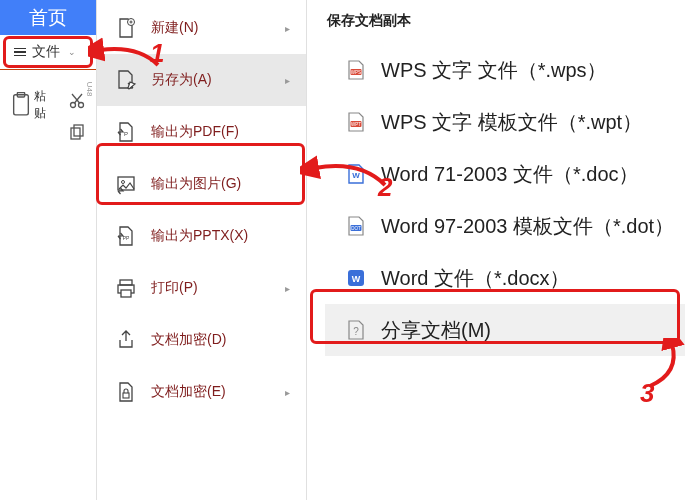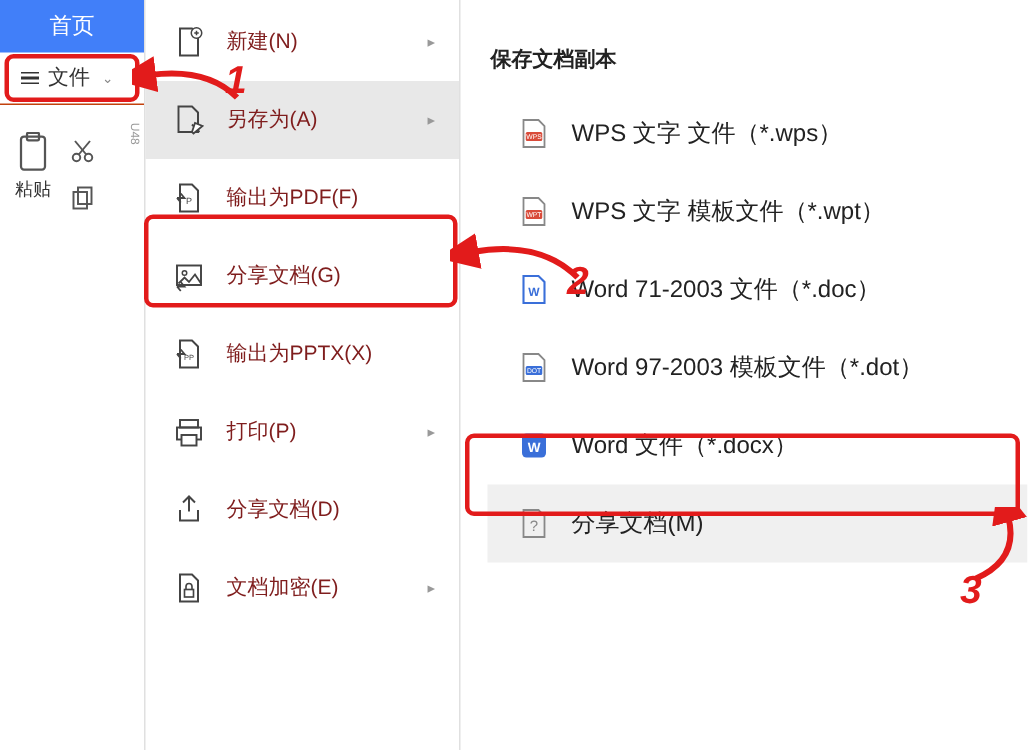--- a/index.html
+++ b/index.html
@@ -17,41 +17,41 @@
 
     
     .left-col { width: 97px; border-right: 1px solid #e0e0e0; }
     .home-tab {
       background: #417ff9;
       color: #fff;
       height: 35px;
       display: flex;
       align-items: center;
       justify-content: center;
-      font-size: 15px;
+      font-size: 19px;
     }
     .file-btn {
       height: 35px;
       display: flex;
       align-items: center;
       padding-left: 14px;
       gap: 6px;
       border-bottom: 1px solid #c2410c;
       position: relative;
     }
     .file-btn .ham { display: inline-flex; flex-direction: column; gap: 2px; }
     .file-btn .ham span { width: 12px; height: 1.5px; background: #333; display: block; }
     .file-btn .chev { font-size: 9px; color: #888; margin-left: 2px; }
     .paste-area {
       padding: 18px 10px 10px 10px;
       display: flex;
       align-items: flex-start;
       gap: 12px;
     }
-    .paste-block { display: flex; flex-direction: column; gap: 2px; }
+    .paste-block { display: flex; align-items: center; gap: 2px; }
     .paste-icon { width: 24px; height: 28px; display: flex; align-items: center; justify-content: center; }
     .paste-label { font-size: 12px; color: #333; }
     .small-icons { display: flex; flex-direction: column; gap: 10px; padding-top: 4px; }
     .small-icons svg { width: 18px; height: 18px; }
     .vert-label {
       writing-mode: vertical-rl;
       font-size: 10px;
       color: #999;
       position: absolute;
       left: 84px;
@@ -75,36 +75,36 @@
       position: absolute;
       right: 16px;
       font-size: 10px;
       color: #999;
     }
     .menu-icon { width: 22px; height: 22px; display: inline-flex; align-items: center; justify-content: center; }
     .menu-icon svg { width: 22px; height: 22px; }
 
     
     .right-col { flex: 1; padding: 12px 0 0 20px; }
-    .right-title { font-size: 14px; font-weight: bold; color: #222; margin-bottom: 14px; margin-top: 19px; }
+    .right-title { font-size: 14px; font-weight: bold; color: #222; margin-bottom: 14px; }
     .fmt-item {
       height: 52px;
       display: flex;
       align-items: center;
       gap: 14px;
       padding-left: 18px;
     }
     .fmt-item.hover {
       background: #f0f0f0;
       margin-left: -2px;
       padding-left: 20px;
     }
     .fmt-icon { width: 22px; height: 22px; display: inline-flex; align-items: center; justify-content: center; }
     .fmt-icon svg { width: 22px; height: 22px; }
-    .fmt-label { font-size: 16px; color: #222; }
+    .fmt-label { font-size: 20px; color: #222; }
 
     
     .annot-box {
       position: absolute;
       border: 3px solid #e21b1b;
       border-radius: 6px;
       pointer-events: none;
     }
     .annot-num {
       position: absolute;
@@ -200,21 +200,21 @@
     </div>
     <div class="menu-item">
       <span class="menu-icon">
         <svg viewBox="0 0 22 22">
             <rect x="3" y="4" width="16" height="13" fill="none" stroke="#444" stroke-width="1.3"></rect>
             <circle cx="8" cy="9" r="1.5" fill="none" stroke="#444" stroke-width="1"></circle>
             <path d="M4 16l4-4 3 3 4-5 4 6" fill="none" stroke="#444" stroke-width="1.2"></path>
             <path d="M3 18h5l-2.5-3M3 18l2.5 3" fill="none" stroke="#444" stroke-width="1.2"></path>
           </svg>
       </span>
-      <span class="label">分享文档(G)</span>
+      <span class="label">输出为图片(G)</span>
     </div>
     <div class="menu-item">
       <span class="menu-icon">
         <svg viewBox="0 0 22 22">
             <path d="M5 2h8l4 4v14H5z" fill="none" stroke="#444" stroke-width="1.3"></path>
             <text x="11" y="15" font-size="5" text-anchor="middle" fill="#444">PP</text>
             <path d="M3 11h5l-2.5-3M3 11l2.5 3" fill="none" stroke="#444" stroke-width="1.2"></path>
           </svg>
       </span>
       <span class="label">输出为PPTX(X)</span>
@@ -230,21 +230,21 @@
       <span class="label">打印(P)</span>
       <span class="arrow">▸</span>
     </div>
     <div class="menu-item">
       <span class="menu-icon">
         <svg viewBox="0 0 22 22">
             <path d="M5 11v7h12v-7" fill="none" stroke="#444" stroke-width="1.3"></path>
             <path d="M11 2v10M7 6l4-4 4 4" fill="none" stroke="#444" stroke-width="1.3"></path>
           </svg>
       </span>
-      <span class="label">分享文档(D)</span>
+      <span class="label">文档加密(D)</span>
     </div>
     <div class="menu-item">
       <span class="menu-icon">
         <svg viewBox="0 0 22 22">
             <path d="M5 2h8l4 4v14H5z" fill="none" stroke="#444" stroke-width="1.3"></path>
             <rect x="8" y="12" width="6" height="5" fill="none" stroke="#444" stroke-width="1.1"></rect>
             <path d="M9 12v-2a2 2 0 014 0v2" fill="none" stroke="#444" stroke-width="1.1"></path>
           </svg>
       </span>
       <span class="label">文档加密(E)</span>

